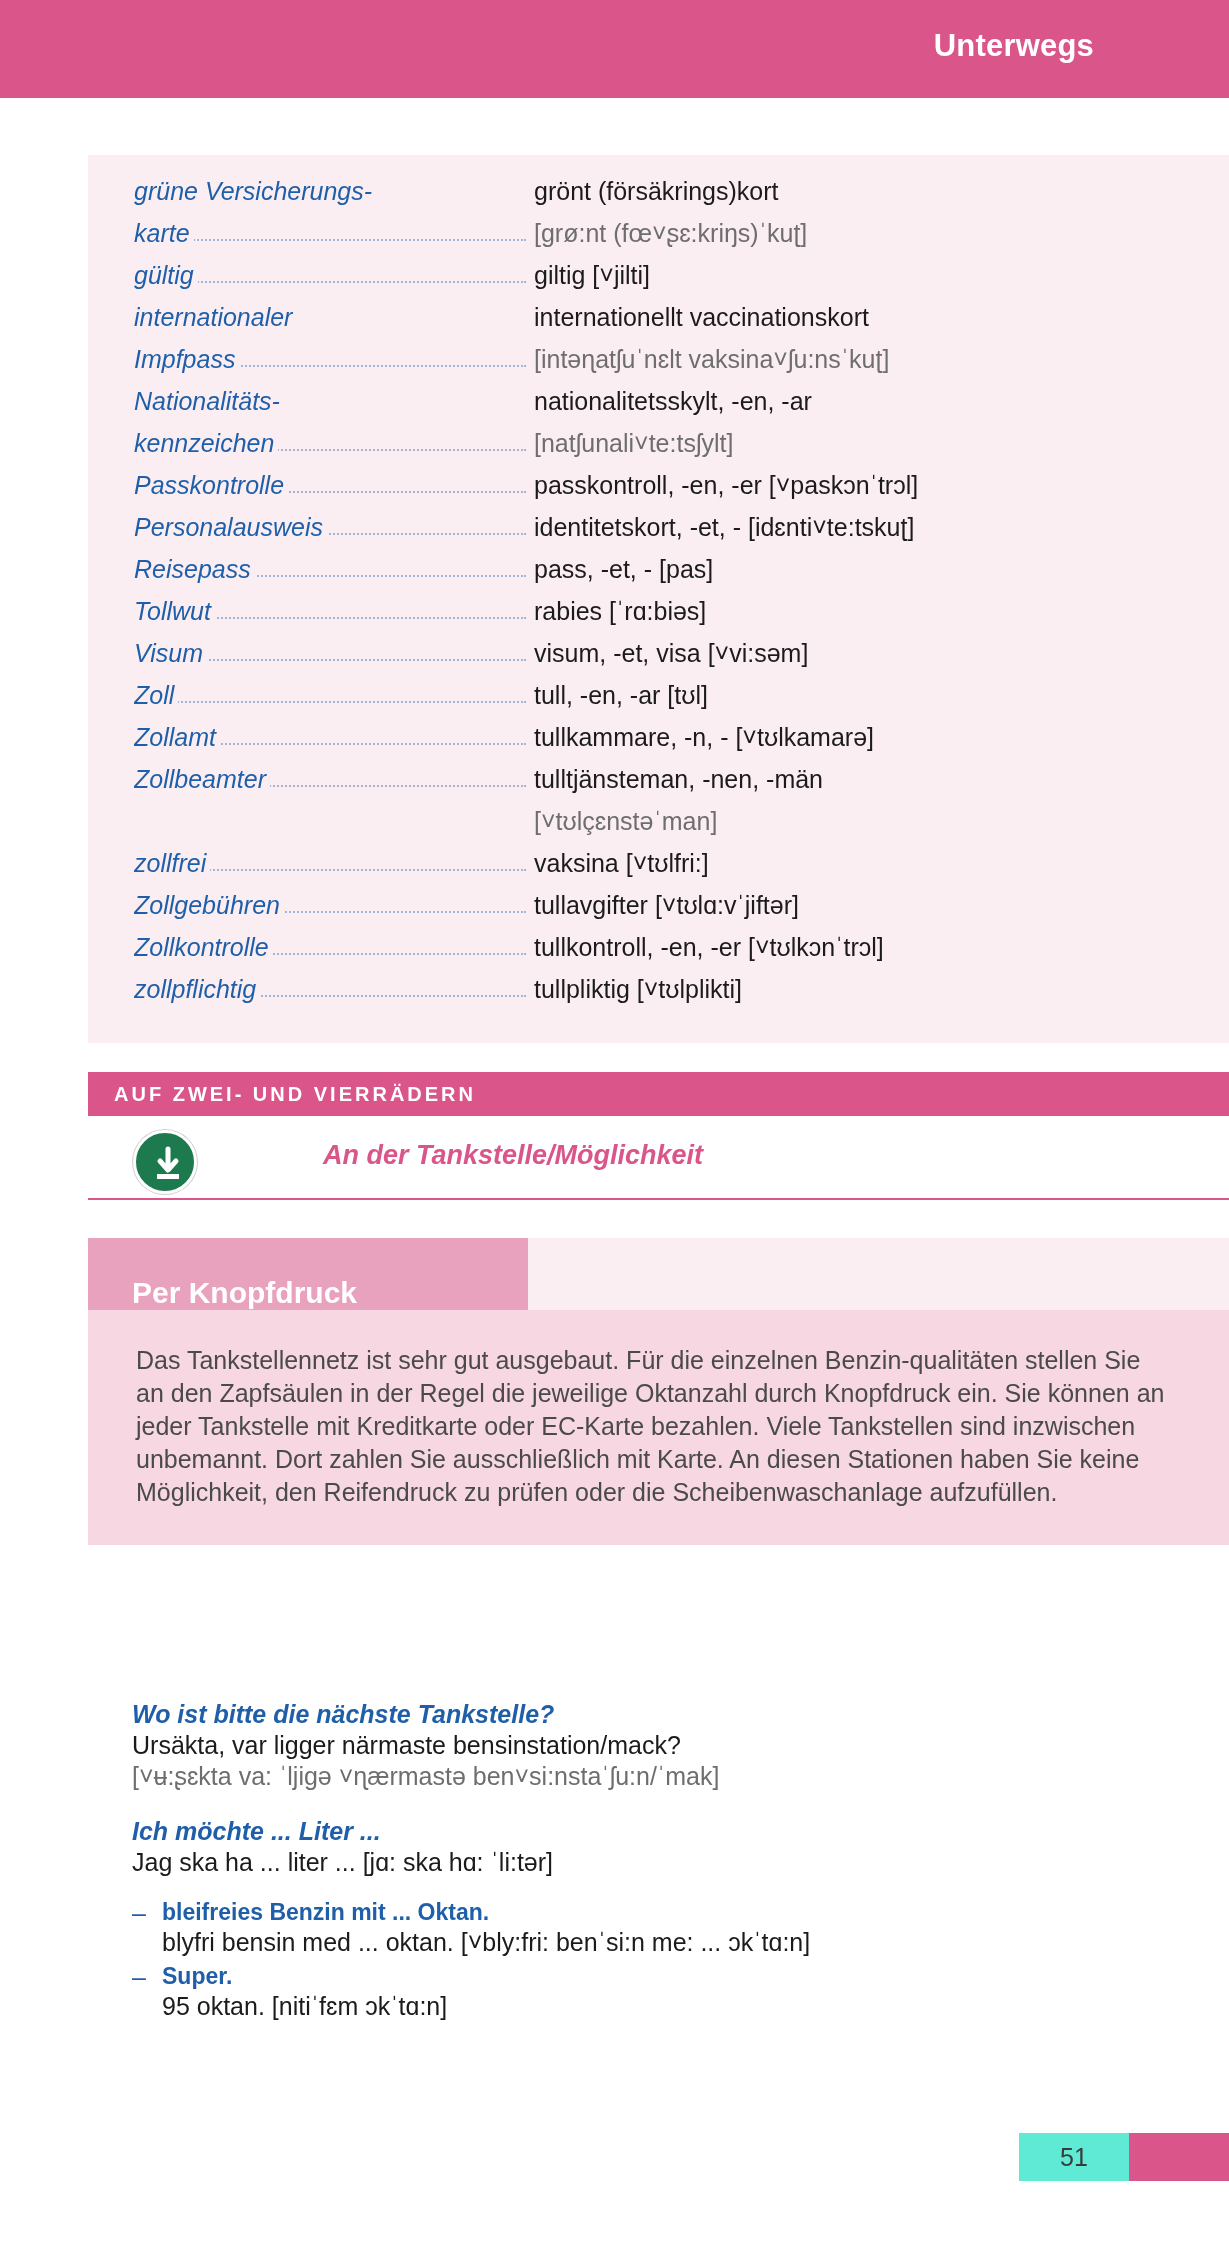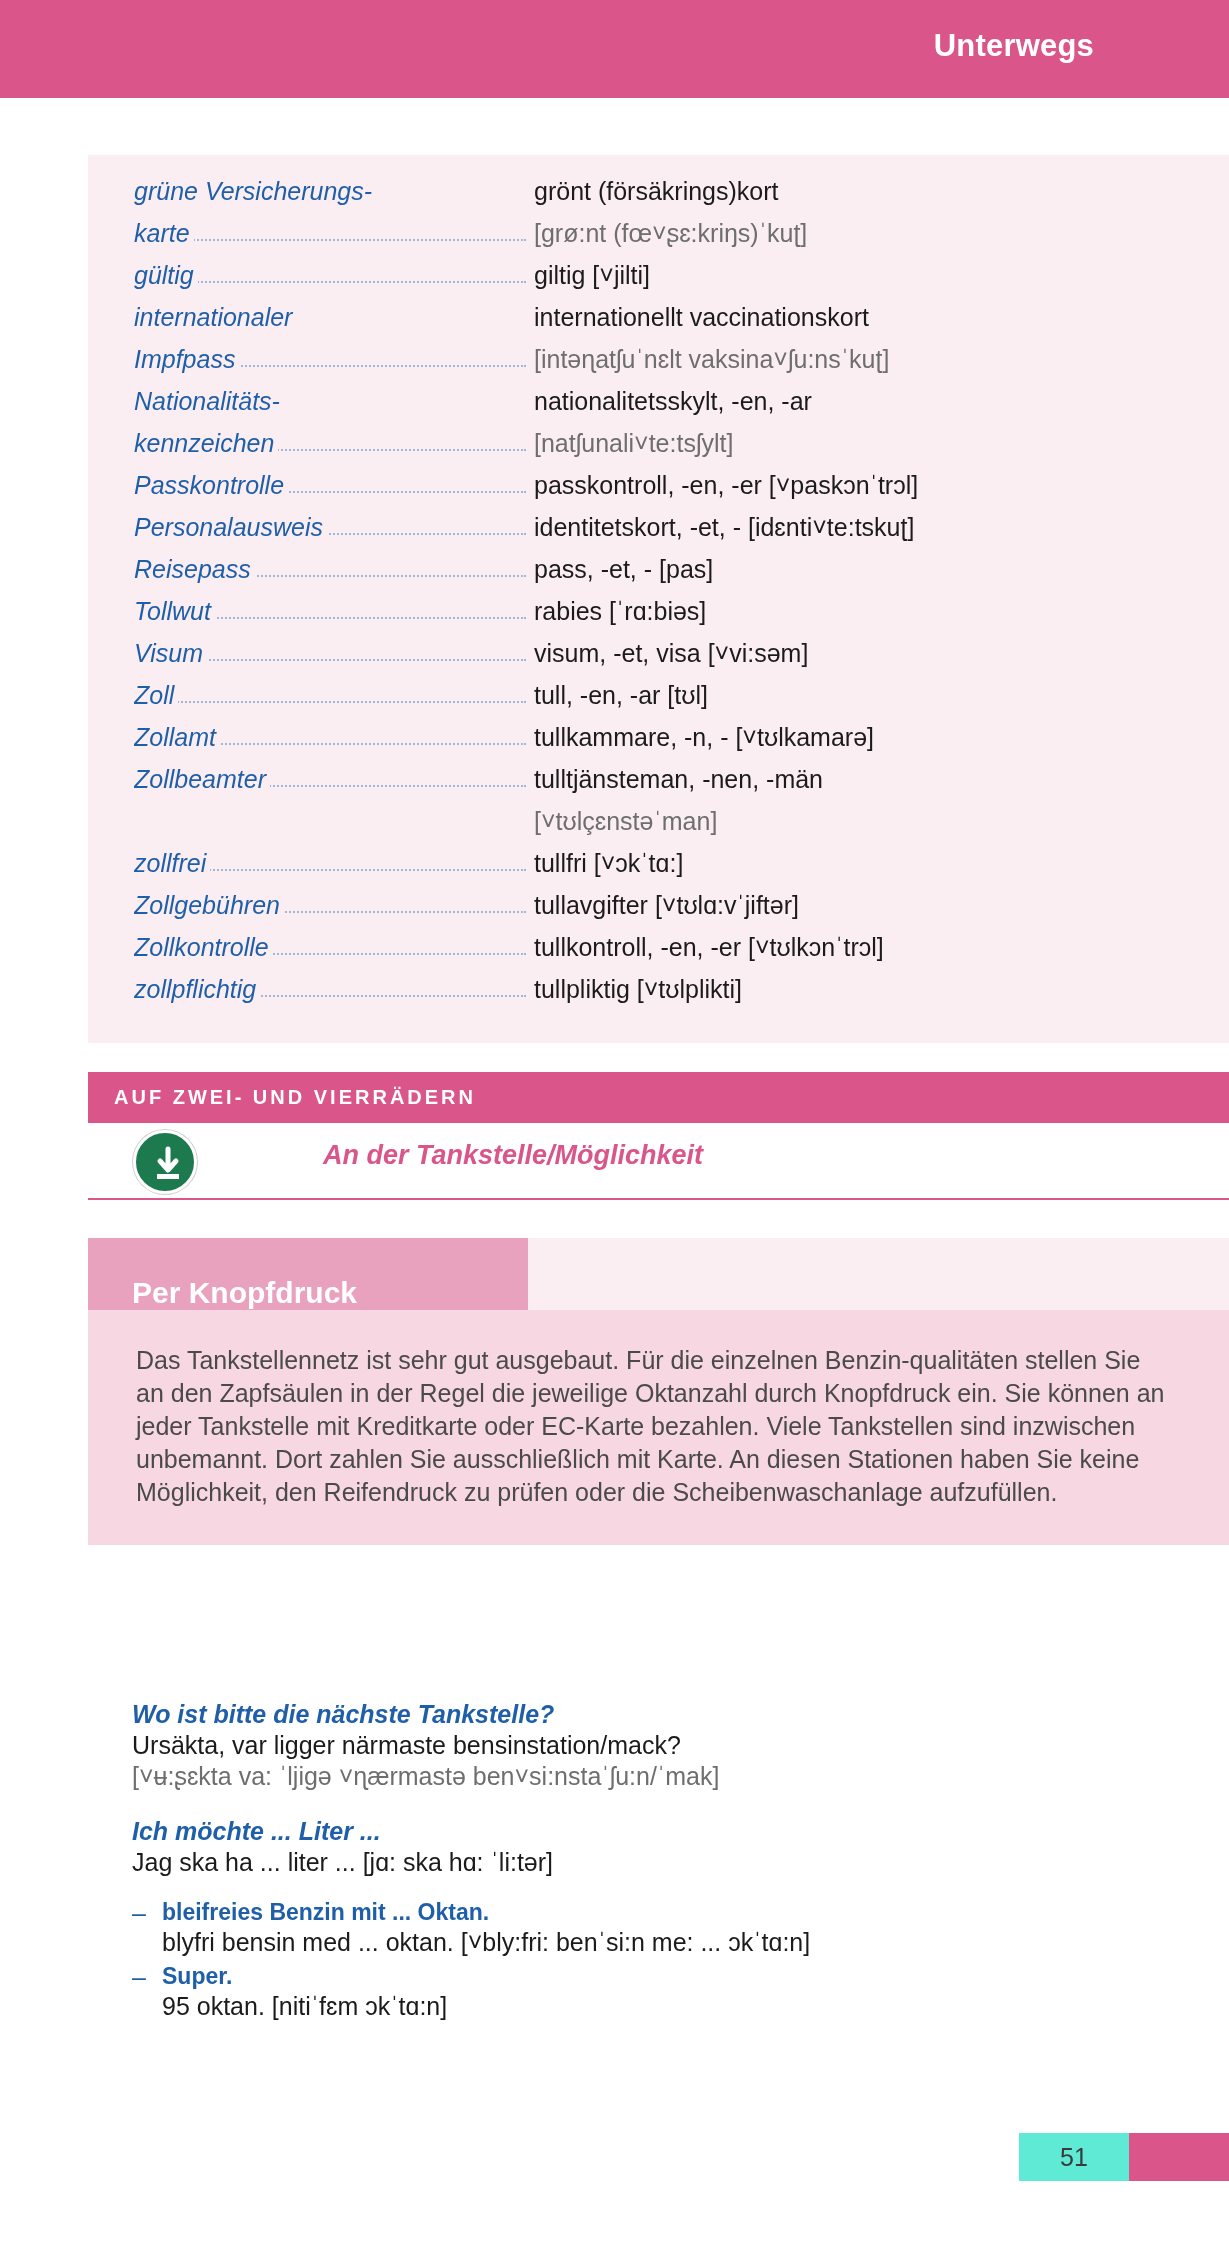--- a/index.html
+++ b/index.html
@@ -69,21 +69,21 @@
     color: #1b1b1b;
     font-size: 25px;
     white-space: nowrap;
   }
   .vocab-row.cont .vocab-sv { color: #6e6e6e; }
 
   
   .section-strip {
     position: absolute;
     left: 88px; top: 1072px;
-    width: 1141px; height: 51px;
+    width: 1141px; height: 44px;
     background: #d9558a;
     color: #ffffff;
     font-size: 20px;
     font-weight: bold;
     letter-spacing: 3px;
     display: flex;
     align-items: center;
     padding-left: 26px;
   }
 
@@ -288,21 +288,21 @@
     <div class="vocab-row">
       <div class="vocab-de dotted"><span class="txt">Zollbeamter</span></div>
       <div class="vocab-sv">tulltjänsteman, -nen, -män</div>
     </div>
     <div class="vocab-row cont">
       <div class="vocab-de nodots"><span class="txt"></span></div>
       <div class="vocab-sv">[˅tʊlçɛnstəˈman]</div>
     </div>
     <div class="vocab-row">
       <div class="vocab-de dotted"><span class="txt">zollfrei</span></div>
-      <div class="vocab-sv">tullfri [˅ɔkˈtɑ:]</div>
+      <div class="vocab-sv">vaksina [˅tʊlfri:]</div>
     </div>
     <div class="vocab-row">
       <div class="vocab-de dotted"><span class="txt">Zollgebühren</span></div>
       <div class="vocab-sv">tullavgifter [˅tʊlɑ:vˈjiftər]</div>
     </div>
     <div class="vocab-row">
       <div class="vocab-de dotted"><span class="txt">Zollkontrolle</span></div>
       <div class="vocab-sv">tullkontroll, -en, -er [˅tʊlkɔnˈtrɔl]</div>
     </div>
     <div class="vocab-row">

